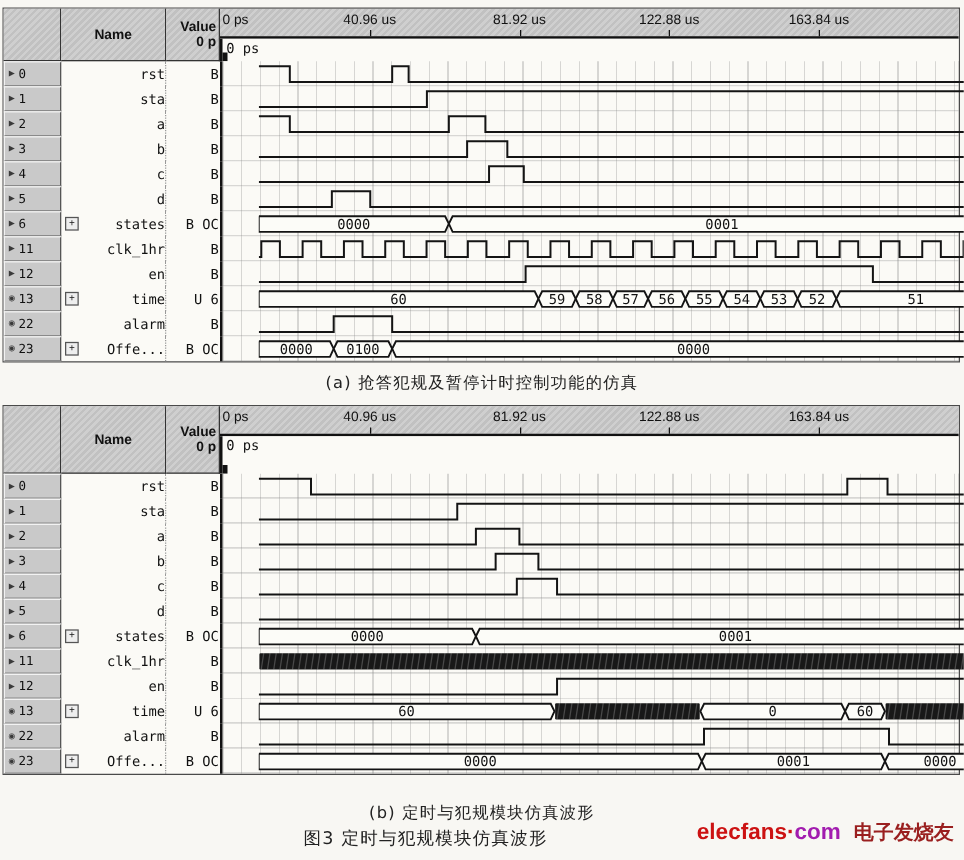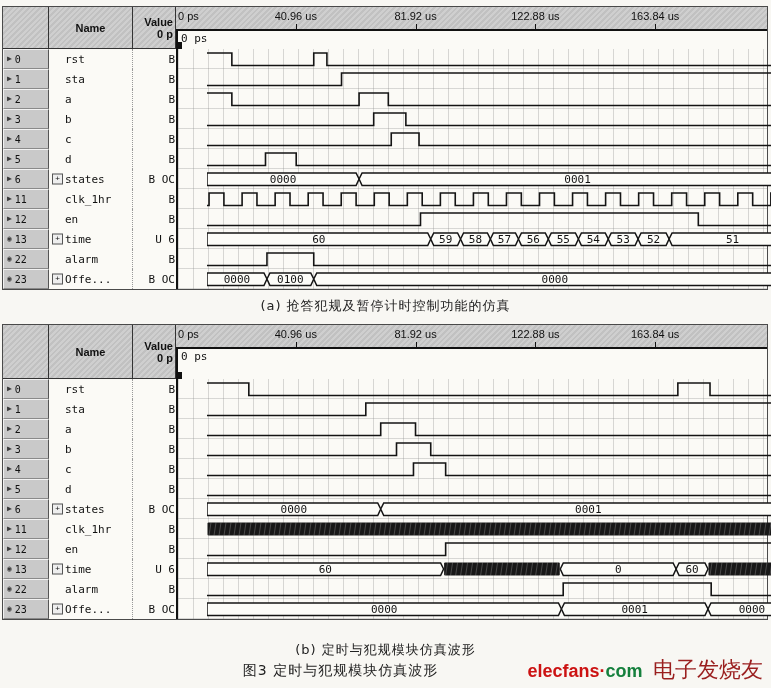--- a/index.html
+++ b/index.html
@@ -62,21 +62,21 @@
     border-right:1px solid #555;border-bottom:1px solid #8a8a8a;
     display:flex;align-items:center;gap:3px;padding-left:3px;
     font-size:10px;font-family:"DejaVu Sans Mono",monospace;
   }
   .pin-icon{font-size:8px;color:#3a3a3a;line-height:1;}
   .name-cell{
     width:84px;flex:0 0 84px;box-sizing:border-box;position:relative;
     border-right:1px dotted #999;
     display:flex;align-items:center;
     font-size:11px;font-family:"DejaVu Sans Mono",monospace;
-    padding-left:16px;white-space:nowrap;overflow:hidden;
+    padding-left:16px;white-space:nowrap;overflow:hidden;justify-content:flex-end;
   }
   .expand-box{
     position:absolute;left:3px;top:50%;transform:translateY(-50%);
     width:9px;height:9px;border:1px solid #555;background:#eee;
     font-size:8px;line-height:8px;text-align:center;
     font-family:"Liberation Sans",sans-serif;
   }
   .value-cell{
     width:43px;flex:0 0 43px;box-sizing:border-box;
     display:flex;align-items:center;justify-content:flex-end;
@@ -98,21 +98,21 @@
     font-family:"DejaVu Sans",sans-serif;
   }
   #caption-a{top:297px;}
   #caption-b{top:641px;}
   #fig-caption{top:662px;font-size:14px;transform:translateX(-45px);}
   .logo{
     position:absolute;right:8px;top:655px;white-space:nowrap;
     font-family:"Liberation Sans",sans-serif;
   }
   .logo .brand,.logo .tld,.logo .sep{font-weight:bold;font-size:18px;margin-top:32px;}
-  .logo .cn{font-weight:normal;font-size:22px;font-family:"DejaVu Sans",sans-serif;margin-left:6px;}
+  .logo .cn{font-weight:bold;font-size:16px;font-family:"DejaVu Sans",sans-serif;margin-left:6px;}
 </style>
 </head>
 <body>
 
 <section class="panel" id="panel-a">
   <div class="phead">
     <div class="cell gutter-col head-cell hatch"></div>
     <div class="cell name-col head-cell hatch">Name</div>
     <div class="cell value-col head-cell value-head hatch">
       <div>Value</div>
@@ -734,15 +734,15 @@
           </svg>
         </div>
       </div>
     </div>
 </section>
 
 <div class="caption" id="caption-b">(b) 定时与犯规模块仿真波形</div>
 <div class="caption" id="fig-caption">图3  定时与犯规模块仿真波形</div>
 
 <div class="logo">
-  <span class="brand" style="color: rgb(204, 18, 18);">elecfans</span><span class="sep" style="color: rgb(204, 18, 18);">·</span><span class="tld" style="color: #15803d;">com</span>
+  <span class="brand" style="color: rgb(204, 18, 18);">elecfans</span><span class="sep" style="color: rgb(204, 18, 18);">·</span><span class="tld" style="color: #a21caf;">com</span>
   <span class="cn" style="color: rgb(154, 31, 31);">电子发烧友</span>
 </div>
 
 </body></html>

